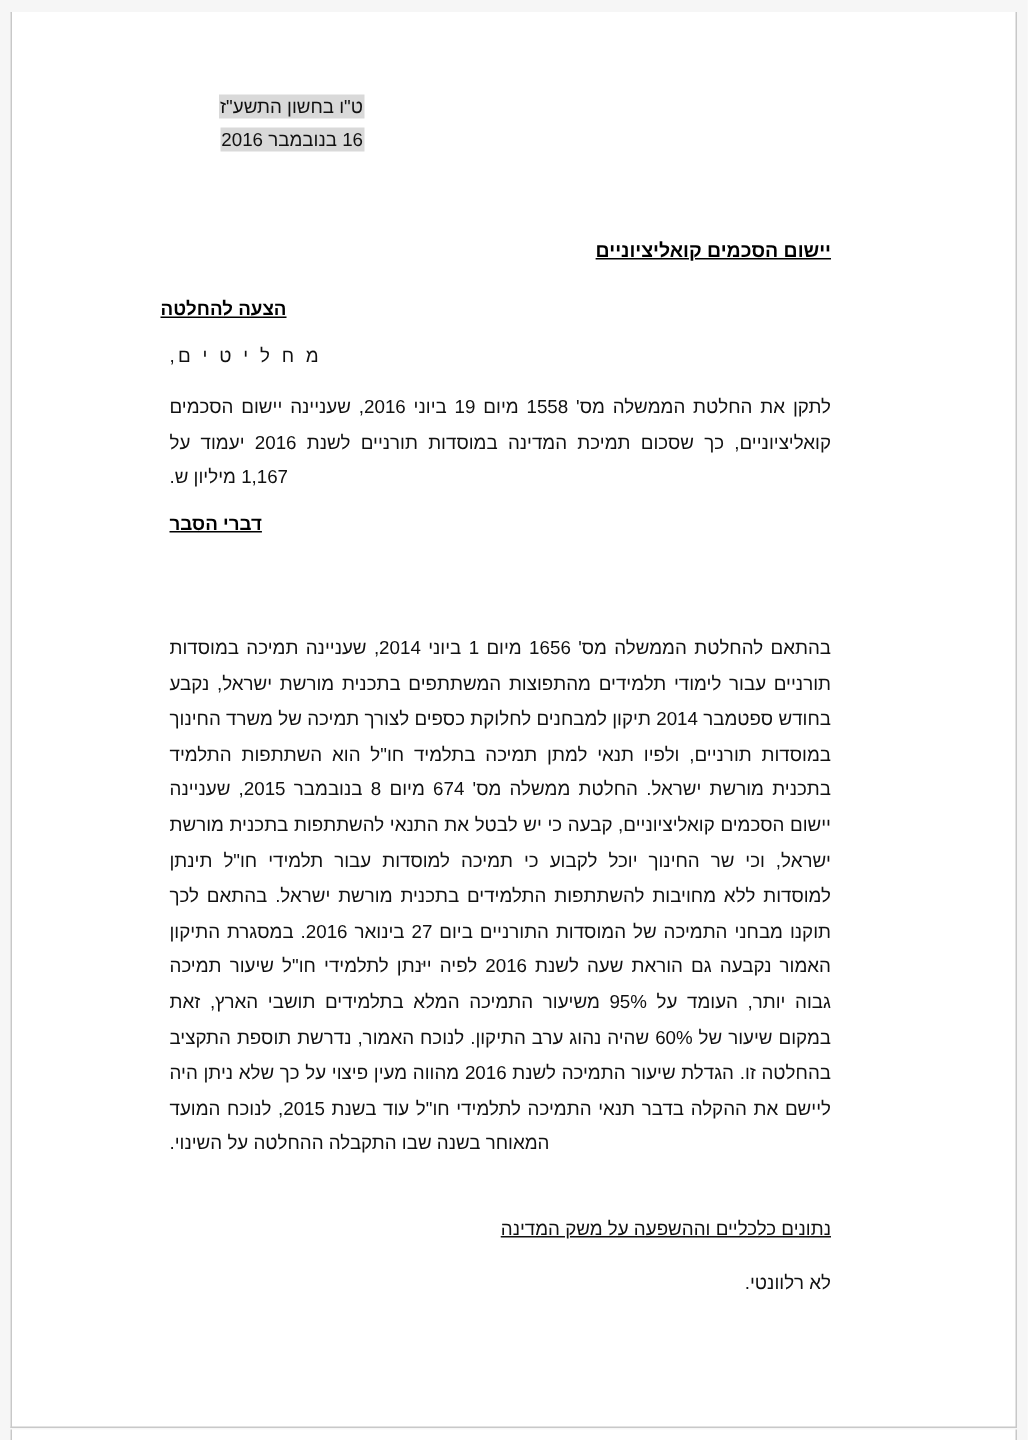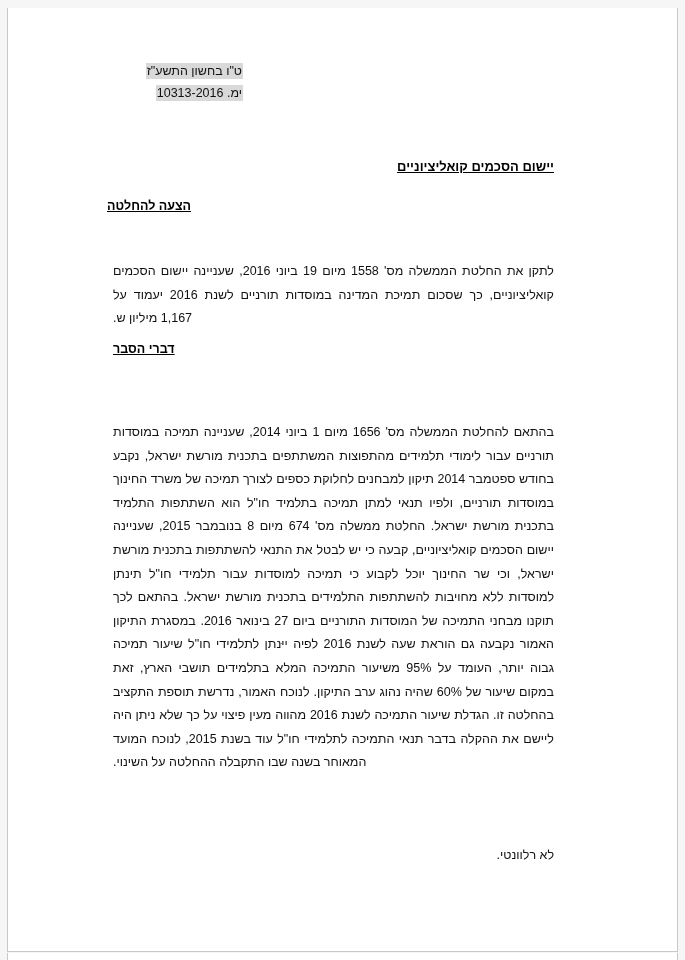--- a/index.html
+++ b/index.html
@@ -174,35 +174,37 @@
 <body>
 
 <div class="viewport">
 
   <div class="page-top-edge"></div>
 
   <div class="page">
 
     <div class="meta-block">
       <div class="meta-line"><span class="hl">ט"ו בחשון התשע"ז</span></div>
-      <div class="meta-line"><span class="hl">ימ. 10313-2016</span></div>
+      <div class="meta-line"><span class="hl">16 בנובמבר 2016</span></div>
     </div>
 
     <div class="doc-title"><u>יישום הסכמים קואליציוניים</u></div>
 
     <div class="sub-title"><u>הצעה להחלטה</u></div>
 
+    <div class="decide-word">מ ח ל י ט י ם,</div>
 
     <div class="para decide-para">לתקן את החלטת הממשלה מס' 1558 מיום 19 ביוני 2016, שעניינה יישום הסכמים קואליציוניים, כך שסכום תמיכת המדינה במוסדות תורניים לשנת 2016 יעמוד על 1,167 מיליון ש.</div>
 
     <div class="section-center" id="explain-heading"><u>דברי הסבר</u></div>
 
 
     <div class="para body-para">בהתאם להחלטת הממשלה מס' 1656 מיום 1 ביוני 2014, שעניינה תמיכה במוסדות תורניים עבור לימודי תלמידים מהתפוצות המשתתפים בתכנית מורשת ישראל, נקבע בחודש ספטמבר 2014 תיקון למבחנים לחלוקת כספים לצורך תמיכה של משרד החינוך במוסדות תורניים, ולפיו תנאי למתן תמיכה בתלמיד חו"ל הוא השתתפות התלמיד בתכנית מורשת ישראל. החלטת ממשלה מס' 674 מיום 8 בנובמבר 2015, שעניינה יישום הסכמים קואליציוניים, קבעה כי יש לבטל את התנאי להשתתפות בתכנית מורשת ישראל, וכי שר החינוך יוכל לקבוע כי תמיכה למוסדות עבור תלמידי חו"ל תינתן למוסדות ללא מחויבות להשתתפות התלמידים בתכנית מורשת ישראל. בהתאם לכך תוקנו מבחני התמיכה של המוסדות התורניים ביום 27 בינואר 2016. במסגרת התיקון האמור נקבעה גם הוראת שעה לשנת 2016 לפיה ייּנתן לתלמידי חו"ל שיעור תמיכה גבוה יותר, העומד על 95% משיעור התמיכה המלא בתלמידים תושבי הארץ, זאת במקום שיעור של 60% שהיה נהוג ערב התיקון. לנוכח האמור, נדרשת תוספת התקציב בהחלטה זו. הגדלת שיעור התמיכה לשנת 2016 מהווה מעין פיצוי על כך שלא ניתן היה ליישם את ההקלה בדבר תנאי התמיכה לתלמידי חו"ל עוד בשנת 2015, לנוכח המועד המאוחר בשנה שבו התקבלה ההחלטה על השינוי.</div>
 
+    <div class="section-right" id="econ-heading"><span class="underline">נתונים כלכליים וההשפעה על משק המדינה</span></div>
 
     <div class="closing">לא רלוונטי.</div>
 
   </div>
 
   <div class="page-break"></div>
   <div class="page-break-lower"></div>
 
 </div>
 

